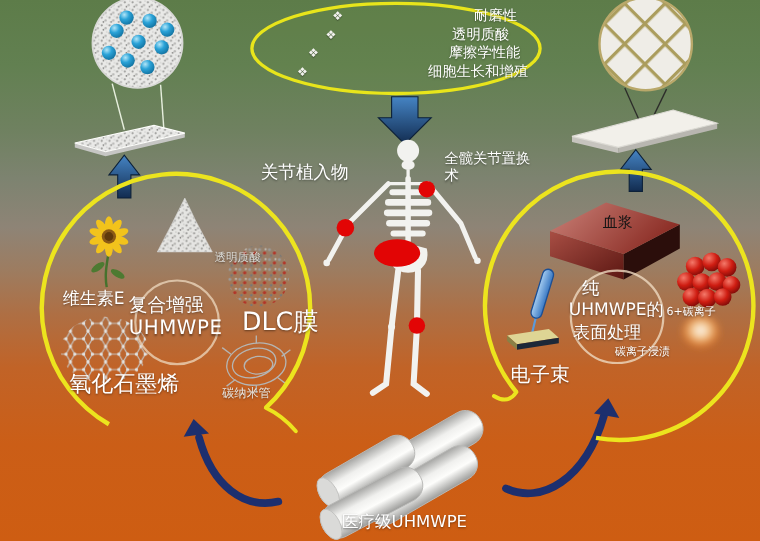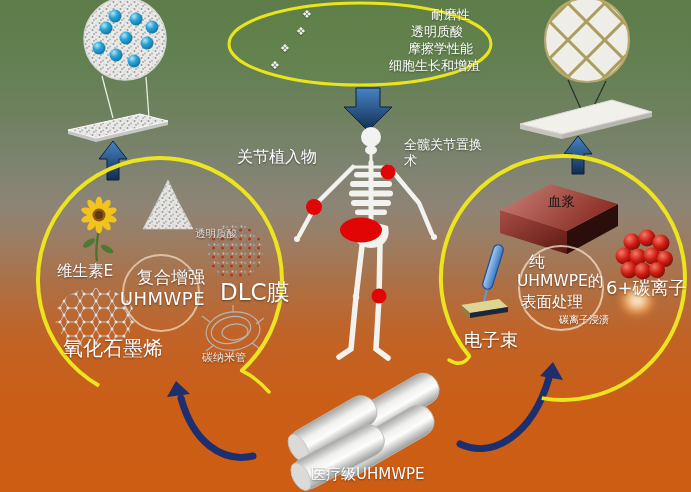--- a/index.html
+++ b/index.html
@@ -11,21 +11,21 @@
       #9d7c60 50%, #ae6f44 58%, #c16327 68%, #cb5e17 82%, #ce5d12 100%);
   }
   svg.gfx{position:absolute;left:0;top:0;z-index:1;}
   .lbl{position:absolute;z-index:3;color:#fff;white-space:nowrap;
        text-shadow:0 1px 2px rgba(0,0,0,.45);}
   .benefits{position:absolute;left:250px;top:3px;width:220px;height:72px;z-index:3;}
   .benefit-line{position:absolute;width:220px;text-align:right;color:#fff;
        font-size:13px;line-height:16px;text-shadow:0 1px 2px rgba(0,0,0,.4);}
   .benefit-bullet{position:absolute;color:#f2f2ee;font-size:11px;line-height:12px;
        text-shadow:0 1px 1px rgba(0,0,0,.4);}
-  .ctr{text-align:right;}
+  .ctr{text-align:left;}
   .bold{font-weight:normal;}
   .dark{color:#141414;text-shadow:none;}
   .small{font-size:10.5px;color:#dcdcd8;margin-left:48px;}
 </style>
 </head>
 <body>
 
 <div class="stage">
 
 <svg class="gfx" width="691" height="492" viewBox="0 0 691 492">
@@ -295,19 +295,19 @@
   <div class="lbl ctr" style="left:117px;top:266px;width:88px;font-size:17px">复合增强</div>
   <div class="lbl ctr" style="left:117px;top:288px;width:88px;font-size:18px;letter-spacing:0.5px">UHMWPE</div>
   <div class="lbl" style="left:220px;top:277px;font-size:23px">DLC膜</div>
   <div class="lbl" style="left:63px;top:335px;font-size:20px">氧化石墨烯</div>
   <div class="lbl" style="left:202px;top:350px;font-size:11px;color:#e8e8e4">碳纳米管</div>
 
   <div class="lbl bold dark" style="left:548px;top:193px;font-size:13.5px">血浆</div>
   <div class="lbl" style="left:529px;top:252px;font-size:16px">纯</div>
   <div class="lbl" style="left:517px;top:271px;font-size:15.5px">UHMWPE的</div>
   <div class="lbl" style="left:521px;top:292px;font-size:15.5px">表面处理</div>
-  <div class="lbl" style="left:606px;top:276px;font-size:18px">6+碳离子</div>
+  <div class="lbl" style="left:606px;top:276px;font-size:10px">6+碳离子</div>
   <div class="lbl" style="left:559px;top:313px;font-size:10px">碳离子浸渍</div>
   <div class="lbl bold" style="left:464px;top:328px;font-size:18px">电子束</div>
 
   <div class="lbl bold" style="left:311px;top:465px;font-size:15px">医疗级UHMWPE</div>
 
 </div>
 
 </body></html>

